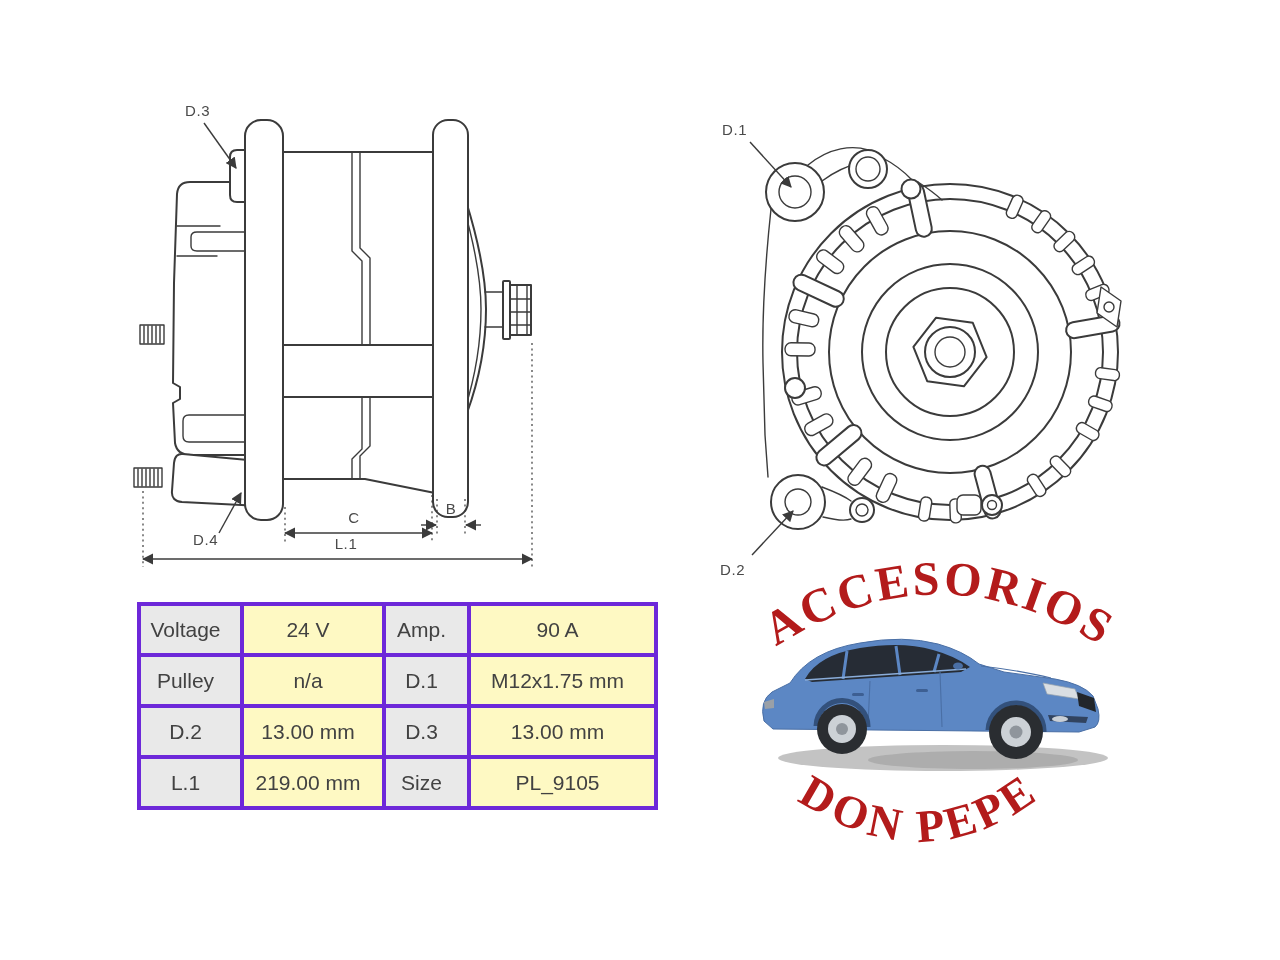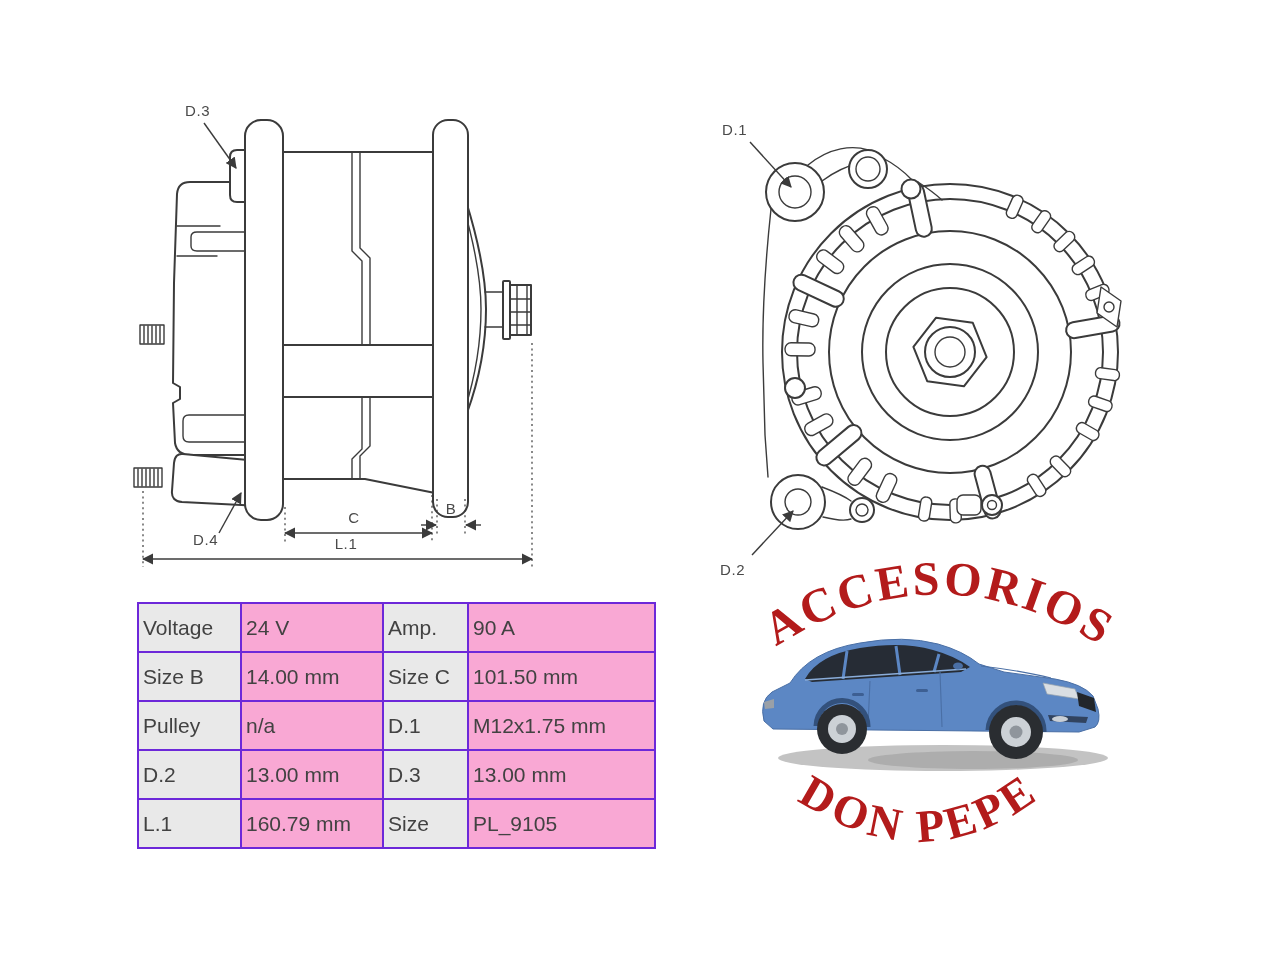--- a/index.html
+++ b/index.html
@@ -11,24 +11,24 @@
   .ln{fill:none;stroke:#3b3b3b;stroke-width:2;stroke-linejoin:round;stroke-linecap:round;}
   .fw{fill:#ffffff;stroke:#3b3b3b;stroke-width:2;stroke-linejoin:round;}
   .thin{stroke-width:1.4;}
   .dot{fill:none;stroke:#3b3b3b;stroke-width:1.2;stroke-dasharray:2 3.4;}
   .dim{fill:none;stroke:#3b3b3b;stroke-width:1.4;}
   .dlb{font-family:"Liberation Sans",sans-serif;font-size:15px;fill:#4a4a4a;letter-spacing:.6px;}
 
   
   table.spec{position:absolute;left:137px;top:602px;width:517px;border-collapse:collapse;
              table-layout:fixed;font-size:21px;color:#424242;}
-  table.spec td{border:2px solid #6d28d9;height:47px;padding:0 14px 0 4px;text-align:left;
+  table.spec td{border:4px solid #6d28d9;height:47px;padding:0 14px 0 4px;text-align:center;
                 white-space:nowrap;overflow:hidden;}
   table.spec td.lbl{background:#e9e9e9;}
-  table.spec td.val{background:#f9a8d4;}
+  table.spec td.val{background:#fef9c3;}
 
   
   .arc-text{font-family:"Liberation Serif","DejaVu Serif",serif;font-weight:bold;}
 </style>
 </head>
 <body>
 
 <div class="canvas">
 
   <svg class="abs" style="left:133px;top:93px" width="415" height="485" viewBox="0 0 415 485">
@@ -185,40 +185,34 @@
         <col style="width:187px">
       </colgroup>
     <tbody>
       <tr>
         <td class="lbl">Voltage</td>
         <td class="val">24 V</td>
         <td class="lbl">Amp.</td>
         <td class="val">90 A</td>
       </tr>
       <tr>
-        <td class="lbl">Size B</td>
-        <td class="val">14.00 mm</td>
-        <td class="lbl">Size C</td>
-        <td class="val">101.50 mm</td>
-      </tr>
-      <tr>
         <td class="lbl">Pulley</td>
         <td class="val">n/a</td>
         <td class="lbl">D.1</td>
         <td class="val">M12x1.75 mm</td>
       </tr>
       <tr>
         <td class="lbl">D.2</td>
         <td class="val">13.00 mm</td>
         <td class="lbl">D.3</td>
         <td class="val">13.00 mm</td>
       </tr>
       <tr>
         <td class="lbl">L.1</td>
-        <td class="val">160.79 mm</td>
+        <td class="val">219.00 mm</td>
         <td class="lbl">Size</td>
         <td class="val">PL_9105</td>
       </tr>
     </tbody>
   </table>
 
   <svg class="abs" style="left:703px;top:523px" width="465" height="425" viewBox="0 0 465 425">
     <defs>
       <path id="arcTop" d="M30,155 Q236,-12 442,155" fill="none"></path>
       <path id="arcBottom" d="M55,248 Q225,392 374,242" fill="none"></path>

